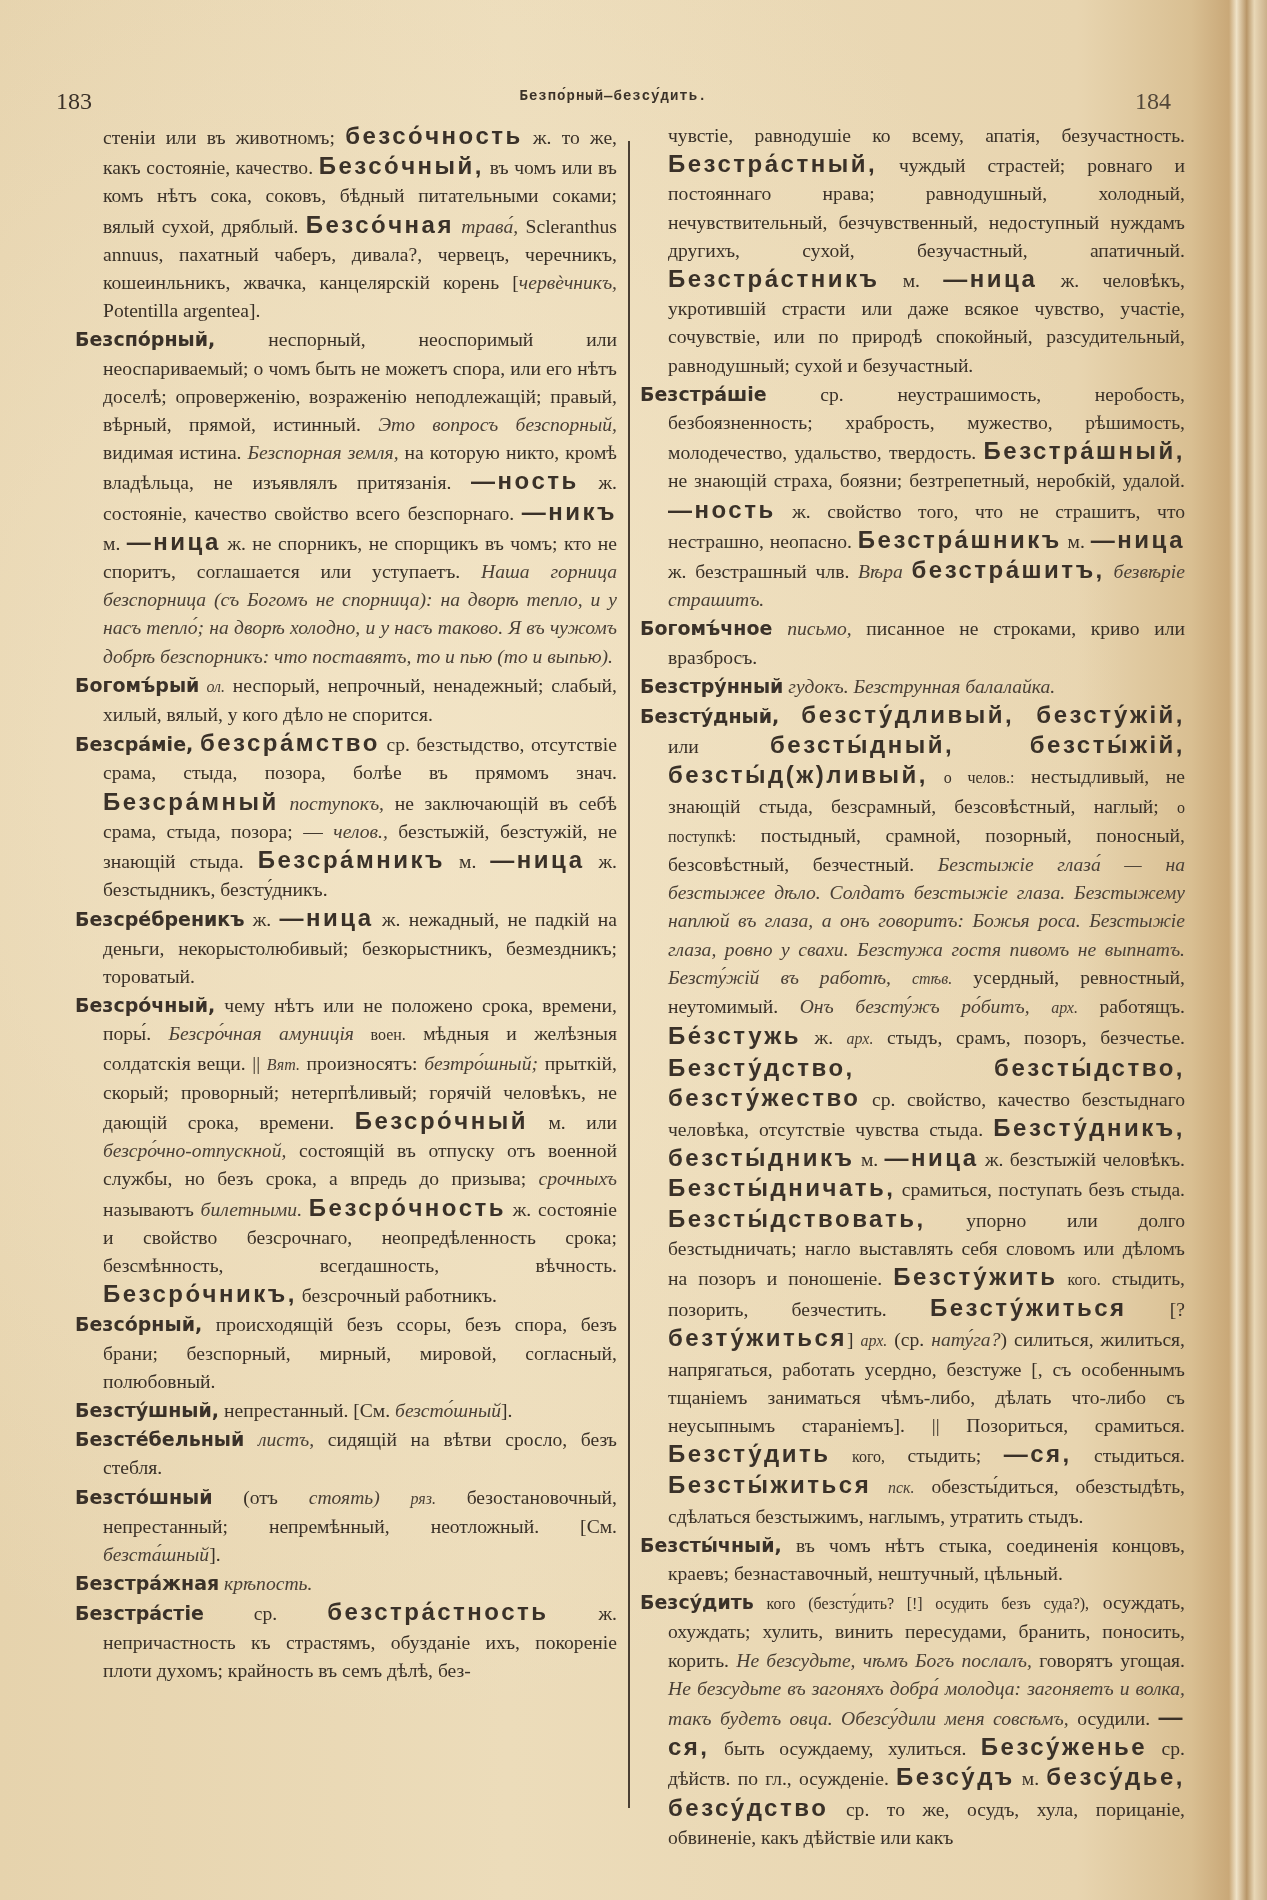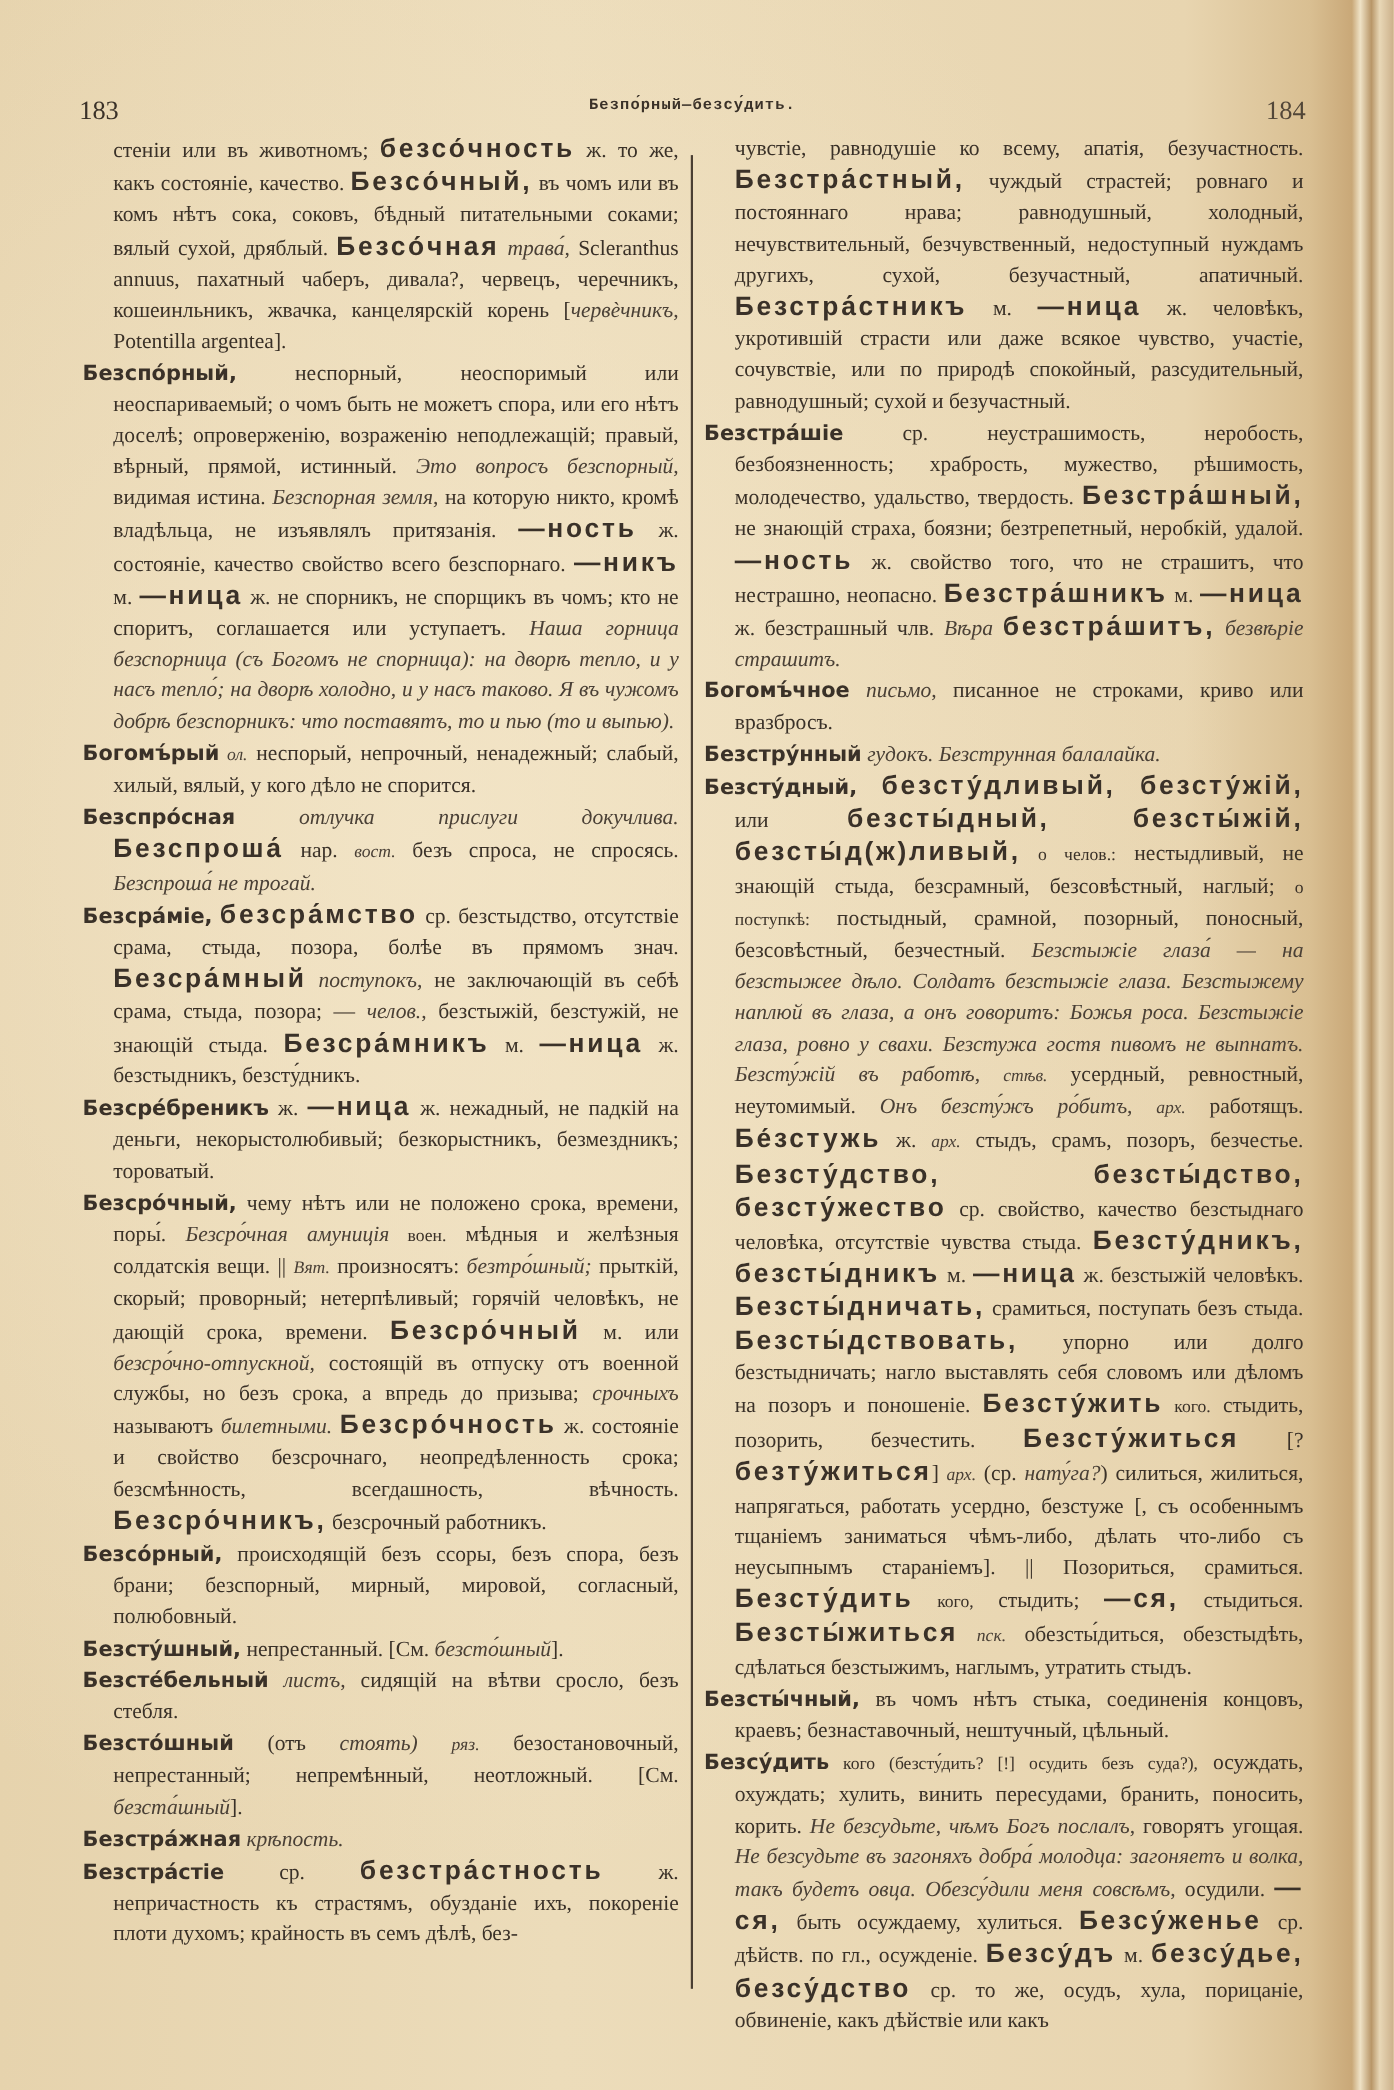--- a/index.html
+++ b/index.html
@@ -10,21 +10,21 @@
     color: #3a3128;
     position: relative;
   }
   .page {
     position: absolute; left: 0; top: 0; width: 1267px; height: 1900px;
     background:
       radial-gradient(ellipse at 30% 40%, rgba(245,232,204,0.7), rgba(233,216,180,0) 60%),
       linear-gradient(90deg, #e6d3ad 0%, #ecdcba 40%, #e8d5b0 85%, #d9bf92 94%, #c9a878 97%, #efe2c6 97.6%, #b89668 98.4%, #e8d7b6 99%, #cbb08a 100%);
   }
   .header {
-    position: absolute; top: 88px; left: 72px; width: 1115px; height: 30px;
+    position: absolute; top: 88px; left: 56px; width: 1115px; height: 30px;
     font-size: 22px;
   }
   .pnum-left { position: absolute; left: 0; top: 0; font-size: 24px; }
   .pnum-right { position: absolute; right: 0; top: 0; font-size: 24px; opacity: 0.85; }
   .running-title {
     position: absolute; left: 0; right: 0; text-align: center; top: 0;
     font-family: "Liberation Mono", "DejaVu Sans Mono", monospace;
     font-weight: bold; letter-spacing: 1px; font-size: 14px;
   }
   .col {
@@ -52,21 +52,20 @@
   <div class="header">
     <span class="pnum-left">183</span>
     <span class="running-title">Безпо́рный—безсу́дить.</span>
     <span class="pnum-right">184</span>
   </div>
 
   <div class="col col-left">
       <p class="entry cont"><span class="">стеніи или въ животномъ; </span><span class="b">безсо́чность</span><span class=""> ж. то же, какъ состояніе, качество. </span><span class="b">Безсо́чный,</span><span class=""> въ чомъ или въ комъ нѣтъ сока, соковъ, бѣдный питательными соками; вялый сухой, дряблый. </span><span class="b">Безсо́чная</span><span class=""> </span><span class="i">трава́,</span><span class=""> Scleranthus annuus, пахатный чаберъ, дивала?, червецъ, черечникъ, кошеинльникъ, жвачка, канцелярскій корень [</span><span class="i">червѐчникъ,</span><span class=""> Potentilla argentea].</span></p>
       <p class="entry"><span class="hw">Безспо́рный,</span><span class=""> неспорный, неоспоримый или неоспариваемый; о чомъ быть не можетъ спора, или его нѣтъ доселѣ; опроверженію, возраженію неподлежащій; правый, вѣрный, прямой, истинный. </span><span class="i">Это вопросъ безспорный,</span><span class=""> видимая истина. </span><span class="i">Безспорная земля,</span><span class=""> на которую никто, кромѣ владѣльца, не изъявлялъ притязанія. </span><span class="b">—ность</span><span class=""> ж. состояніе, качество свойство всего безспорнаго. </span><span class="b">—никъ</span><span class=""> м. </span><span class="b">—ница</span><span class=""> ж. не спорникъ, не спорщикъ въ чомъ; кто не споритъ, соглашается или уступаетъ. </span><span class="i">Наша горница безспорница (съ Богомъ не спорница): на дворѣ тепло, и у насъ тепло́; на дворѣ холодно, и у насъ таково. Я въ чужомъ добрѣ безспорникъ: что поставятъ, то и пью (то и выпью).</span></p>
       <p class="entry"><span class="hw">Богомъ́рый</span><span class="i sm"> ол.</span><span class=""> неспорый, непрочный, ненадежный; слабый, хилый, вялый, у кого дѣло не спорится.</span></p>
-      <p class="entry"><span class="hw">Безспро́сная</span><span class=""> </span><span class="i">отлучка прислуги докучлива.</span><span class=""> </span><span class="b">Безспроша́</span><span class=""> нар. </span><span class="i sm">вост.</span><span class=""> безъ спроса, не спросясь. </span><span class="i">Безспроша́ не трогай.</span></p>
       <p class="entry"><span class="hw">Безсра́міе,</span><span class=""> </span><span class="b">безсра́мство</span><span class=""> ср. безстыдство, отсутствіе срама, стыда, позора, болѣе въ прямомъ знач. </span><span class="b">Безсра́мный</span><span class=""> </span><span class="i">поступокъ,</span><span class=""> не заключающій въ себѣ срама, стыда, позора; — </span><span class="i">челов.,</span><span class=""> безстыжій, безстужій, не знающій стыда. </span><span class="b">Безсра́мникъ</span><span class=""> м. </span><span class="b">—ница</span><span class=""> ж. безстыдникъ, безсту́дникъ.</span></p>
       <p class="entry"><span class="hw">Безсре́бреникъ</span><span class=""> ж. </span><span class="b">—ница</span><span class=""> ж. нежадный, не падкій на деньги, некорыстолюбивый; безкорыстникъ, безмездникъ; тороватый.</span></p>
       <p class="entry"><span class="hw">Безсро́чный,</span><span class=""> чему нѣтъ или не положено срока, времени, поры́. </span><span class="i">Безсро́чная амуниція</span><span class="sm"> воен.</span><span class=""> мѣдныя и желѣзныя солдатскія вещи. || </span><span class="i sm">Вят.</span><span class=""> произносятъ: </span><span class="i">безтро́шный;</span><span class=""> прыткій, скорый; проворный; нетерпѣливый; горячій человѣкъ, не дающій срока, времени. </span><span class="b">Безсро́чный</span><span class=""> м. или </span><span class="i">безсро́чно-отпускной,</span><span class=""> состоящій въ отпуску отъ военной службы, но безъ срока, а впредь до призыва; </span><span class="i">срочныхъ</span><span class=""> называютъ </span><span class="i">билетными.</span><span class=""> </span><span class="b">Безсро́чность</span><span class=""> ж. состояніе и свойство безсрочнаго, неопредѣленность срока; безсмѣнность, всегдашность, вѣчность. </span><span class="b">Безсро́чникъ,</span><span class=""> безсрочный работникъ.</span></p>
       <p class="entry"><span class="hw">Безсо́рный,</span><span class=""> происходящій безъ ссоры, безъ спора, безъ брани; безспорный, мирный, мировой, согласный, полюбовный.</span></p>
       <p class="entry"><span class="hw">Безсту́шный,</span><span class=""> непрестанный. [См. </span><span class="i">безсто́шный</span><span class="">].</span></p>
       <p class="entry"><span class="hw">Безсте́бельный</span><span class=""> </span><span class="i">листъ,</span><span class=""> сидящій на вѣтви сросло, безъ стебля.</span></p>
       <p class="entry"><span class="hw">Безсто́шный</span><span class=""> (отъ </span><span class="i">стоять)</span><span class=""> </span><span class="i sm">ряз.</span><span class=""> безостановочный, непрестанный; непремѣнный, неотложный. [См. </span><span class="i">безста́шный</span><span class="">].</span></p>
       <p class="entry"><span class="hw">Безстра́жная</span><span class=""> </span><span class="i">крѣпость.</span></p>
       <p class="entry"><span class="hw">Безстра́стіе</span><span class=""> ср. </span><span class="b">безстра́стность</span><span class=""> ж. непричастность къ страстямъ, обузданіе ихъ, покореніе плоти духомъ; крайность въ семъ дѣлѣ, без-</span></p>
     </div>

